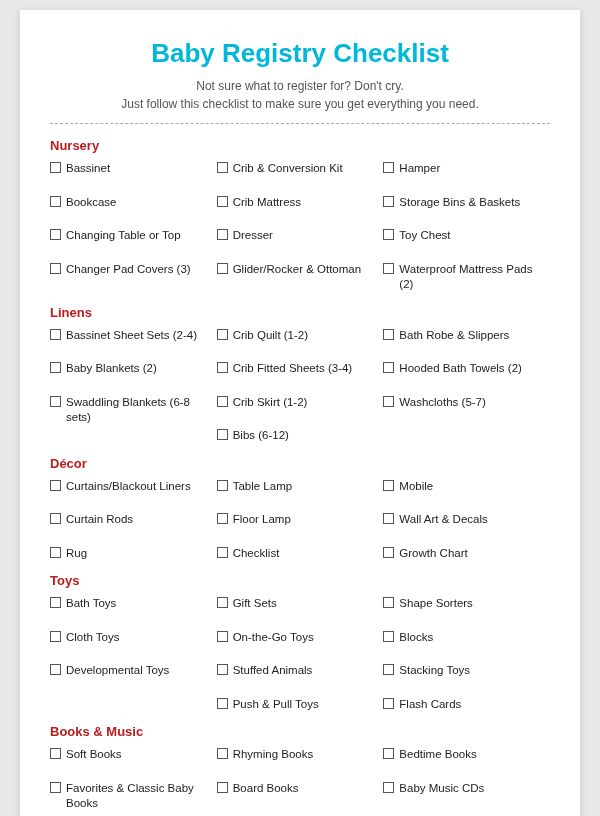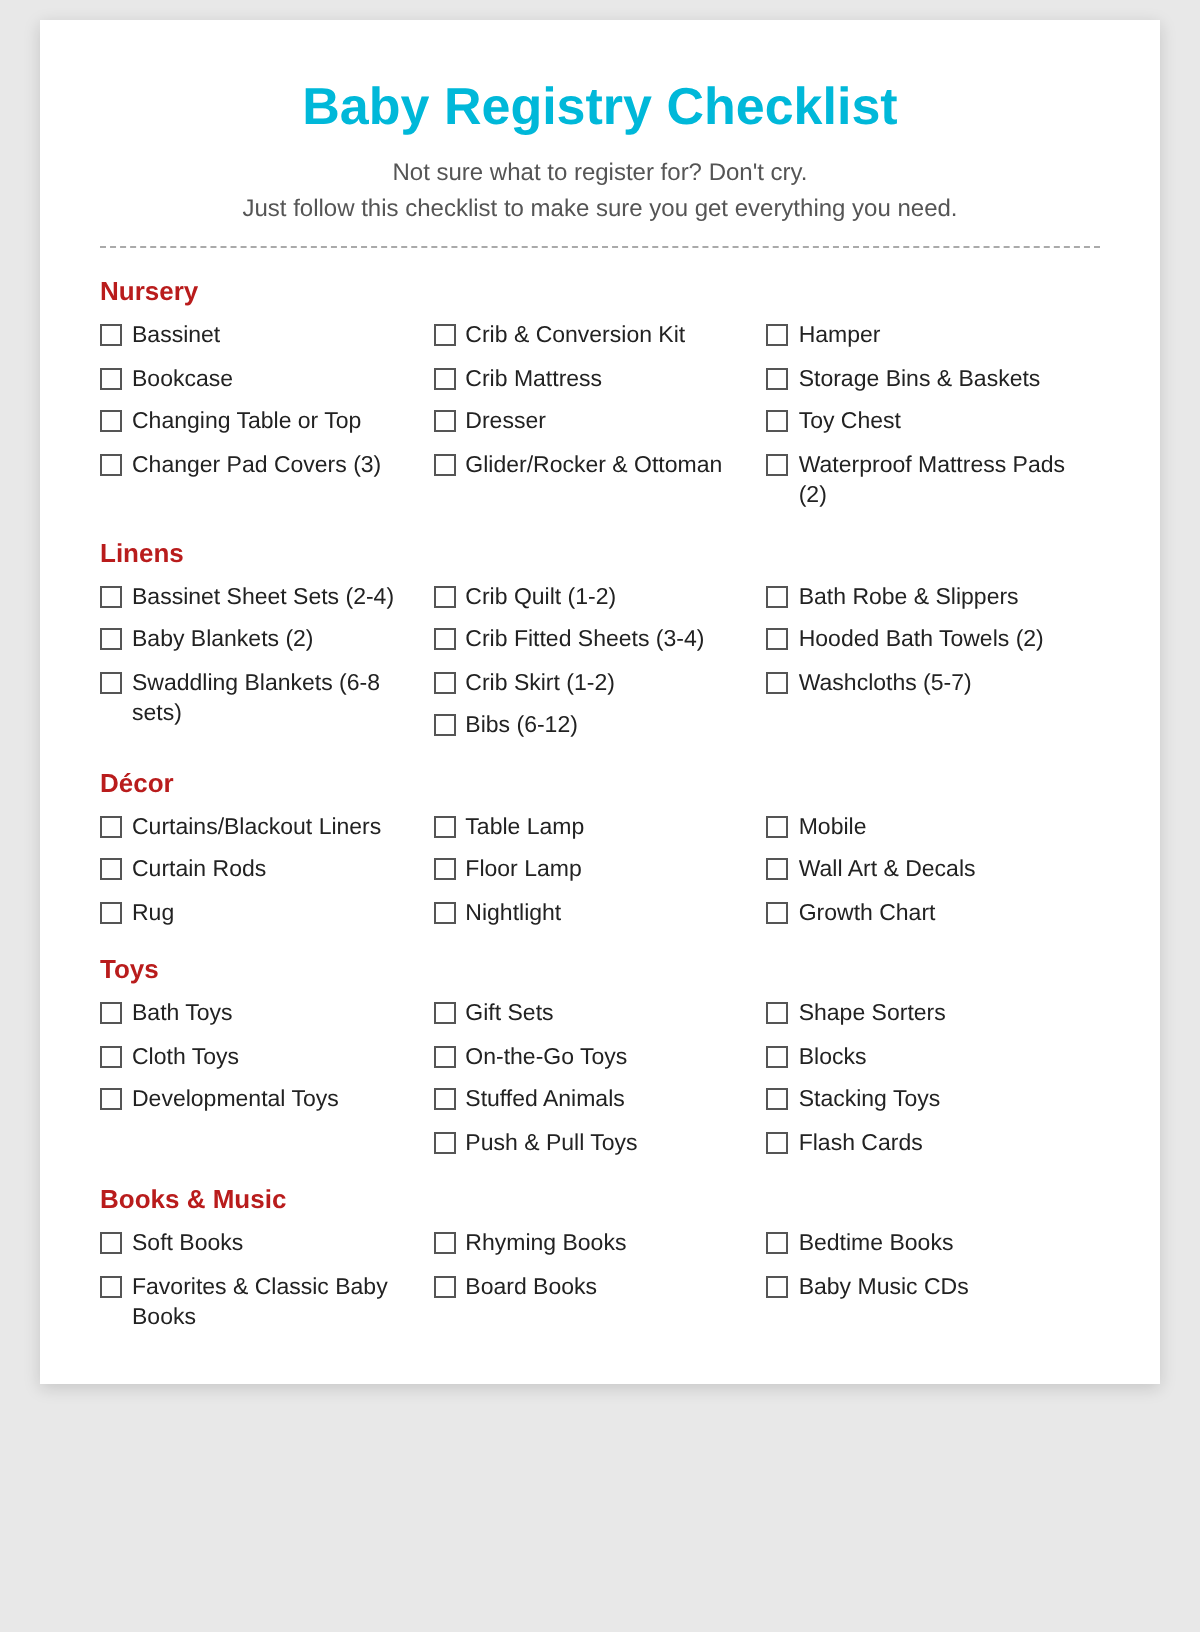--- a/index.html
+++ b/index.html
@@ -46,21 +46,21 @@
     }
     .columns {
       display: flex;
       gap: 0;
       margin-bottom: 4px;
     }
     .col {
       flex: 1;
       display: flex;
       flex-direction: column;
-      gap: 4px;
+      gap: 16px;
       padding-right: 4px;
     }
     .item {
       display: flex;
       align-items: flex-start;
       font-size: 11.5px;
       color: #222;
       line-height: 1.35;
       margin-bottom: 2px;
     }
@@ -220,21 +220,21 @@
             <div class="item">
               <span class="checkbox"></span>
               <span>Table Lamp</span>
             </div>
             <div class="item">
               <span class="checkbox"></span>
               <span>Floor Lamp</span>
             </div>
             <div class="item">
               <span class="checkbox"></span>
-              <span>Nightlight</span>
+              <span>Checklist</span>
             </div>
           </div>
           <div class="col">
             <div class="item">
               <span class="checkbox"></span>
               <span>Mobile</span>
             </div>
             <div class="item">
               <span class="checkbox"></span>
               <span>Wall Art &amp; Decals</span>

